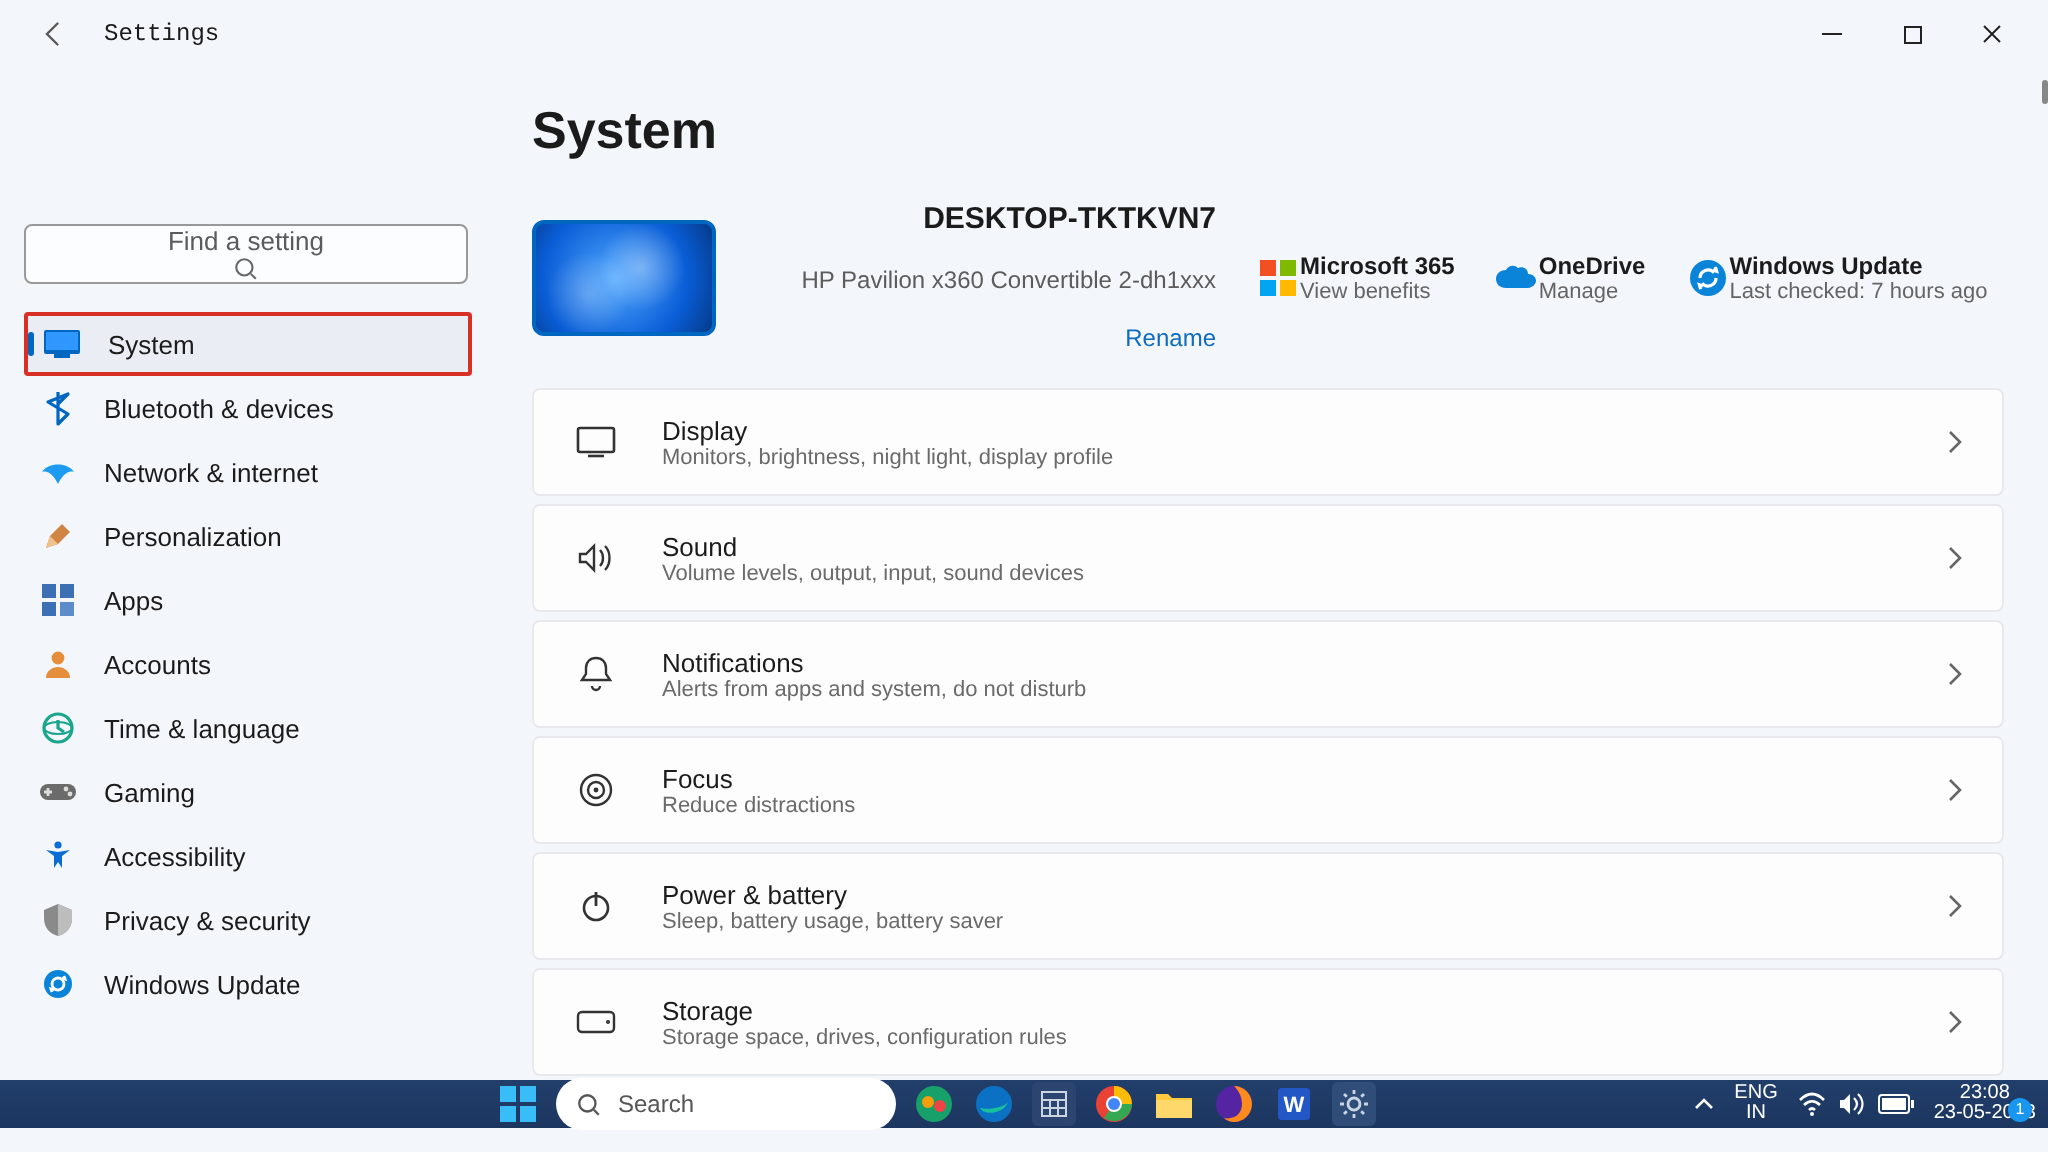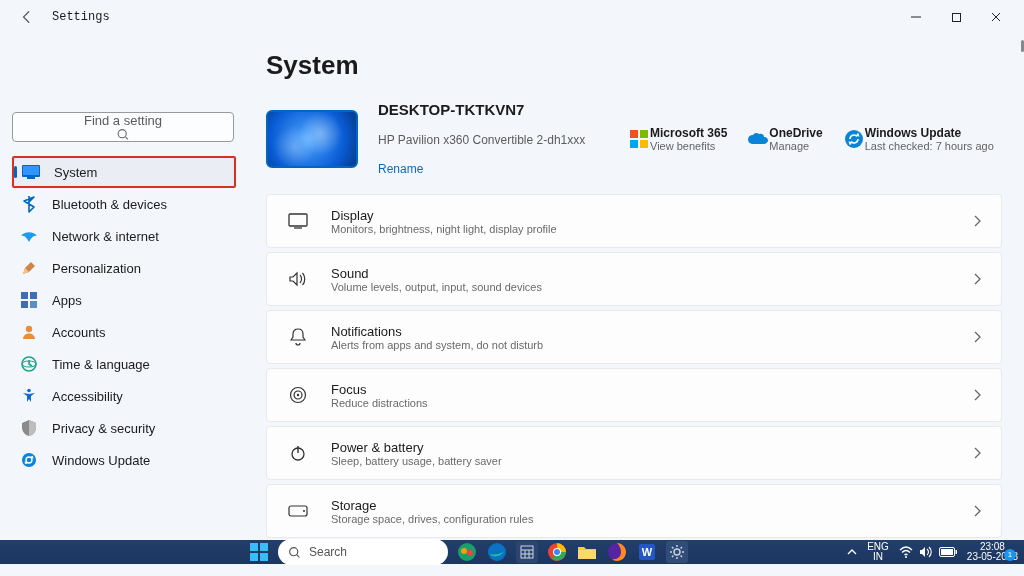--- a/index.html
+++ b/index.html
@@ -24,21 +24,21 @@
   .nav-item.selected::before { content:""; position:absolute; left:0; top:8px; bottom:8px; width:3px; background:#0067c0; border-radius:2px; }
   .nav-item.highlight { border:2px solid #d93025; border-radius:2px; }
   .nav-ico { width:18px; height:18px; display:flex; align-items:center; justify-content:center; }
 
   .main { flex:1; overflow:auto; padding: 10px 22px 0 18px; position:relative; }
   .page-title { font-size: 26px; font-weight: 600; margin: 6px 0 20px 0; }
 
   .hdr { display:flex; gap:20px; align-items:center; margin-bottom: 18px; }
   .dev-thumb { width:92px; height:58px; border-radius:6px; border:2px solid #0067c0; background: radial-gradient(circle at 45% 50%, #4ea6ff 0%, #0a5dd6 65%, #043a8a 100%); position:relative; overflow:hidden; }
   .dev-thumb::after{content:"";position:absolute;inset:0;background: radial-gradient(circle at 60% 40%, rgba(255,255,255,.35), transparent 35%), radial-gradient(circle at 30% 65%, rgba(255,255,255,.25), transparent 30%);}
-  .dev-info { display:flex; flex-direction:column; gap:15px; min-width: 230px; }
+  .dev-info { display:flex; flex-direction:column; gap:15px; min-width: 230px; text-align: right; }
   .dev-name { font-size:15px; font-weight:600; }
   .dev-model { font-size:12px; color:#5c5c5c; }
   .dev-rename { font-size:12px; color:#0f6cbd; }
 
   .svc { display:flex; align-items:center; gap:0; }
   .svc-ico { width:22px; height:22px; display:flex; align-items:center; justify-content:center; }
   .svc-txt { display:flex; flex-direction:column; }
   .svc-title { font-size:12px; font-weight:600; }
   .svc-sub { font-size:11px; color:#646464; }
 
@@ -165,20 +165,31 @@
           <svg width="16" height="16" viewBox="0 0 16 16">
               <circle cx="8" cy="8" r="7" fill="none" stroke="#1aa58c" stroke-width="1.6"></circle>
               <path d="M8 4v4l3 2" stroke="#1aa58c" stroke-width="1.6" fill="none"></path>
               <ellipse cx="8" cy="8" rx="7" ry="3" fill="none" stroke="#1aa58c" stroke-width="1"></ellipse>
             </svg>
         </span>
         <span>Time &amp; language</span>
       </div>
       <div class="nav-item">
         <span class="nav-ico">
+          <svg width="18" height="12" viewBox="0 0 18 12">
+              <rect x="0" y="2" width="18" height="8" rx="4" fill="#6b6b6b"></rect>
+              <circle cx="13" cy="4.5" r="1.2" fill="#ddd"></circle>
+              <circle cx="15" cy="7" r="1.2" fill="#ddd"></circle>
+              <path d="M4 4v4M2 6h4" stroke="#ddd" stroke-width="1.4"></path>
+            </svg>
+        </span>
+        <span>Gaming</span>
+      </div>
+      <div class="nav-item">
+        <span class="nav-ico">
           <svg width="16" height="16" viewBox="0 0 16 16">
               <circle cx="8" cy="2.5" r="1.8" fill="#0a6dd6"></circle>
               <path d="M2 5l6 1 6-1-4 3v6l-2-3-2 3V8z" fill="#0a6dd6"></path>
             </svg>
         </span>
         <span>Accessibility</span>
       </div>
       <div class="nav-item">
         <span class="nav-ico">
           <svg width="14" height="16" viewBox="0 0 14 16">

